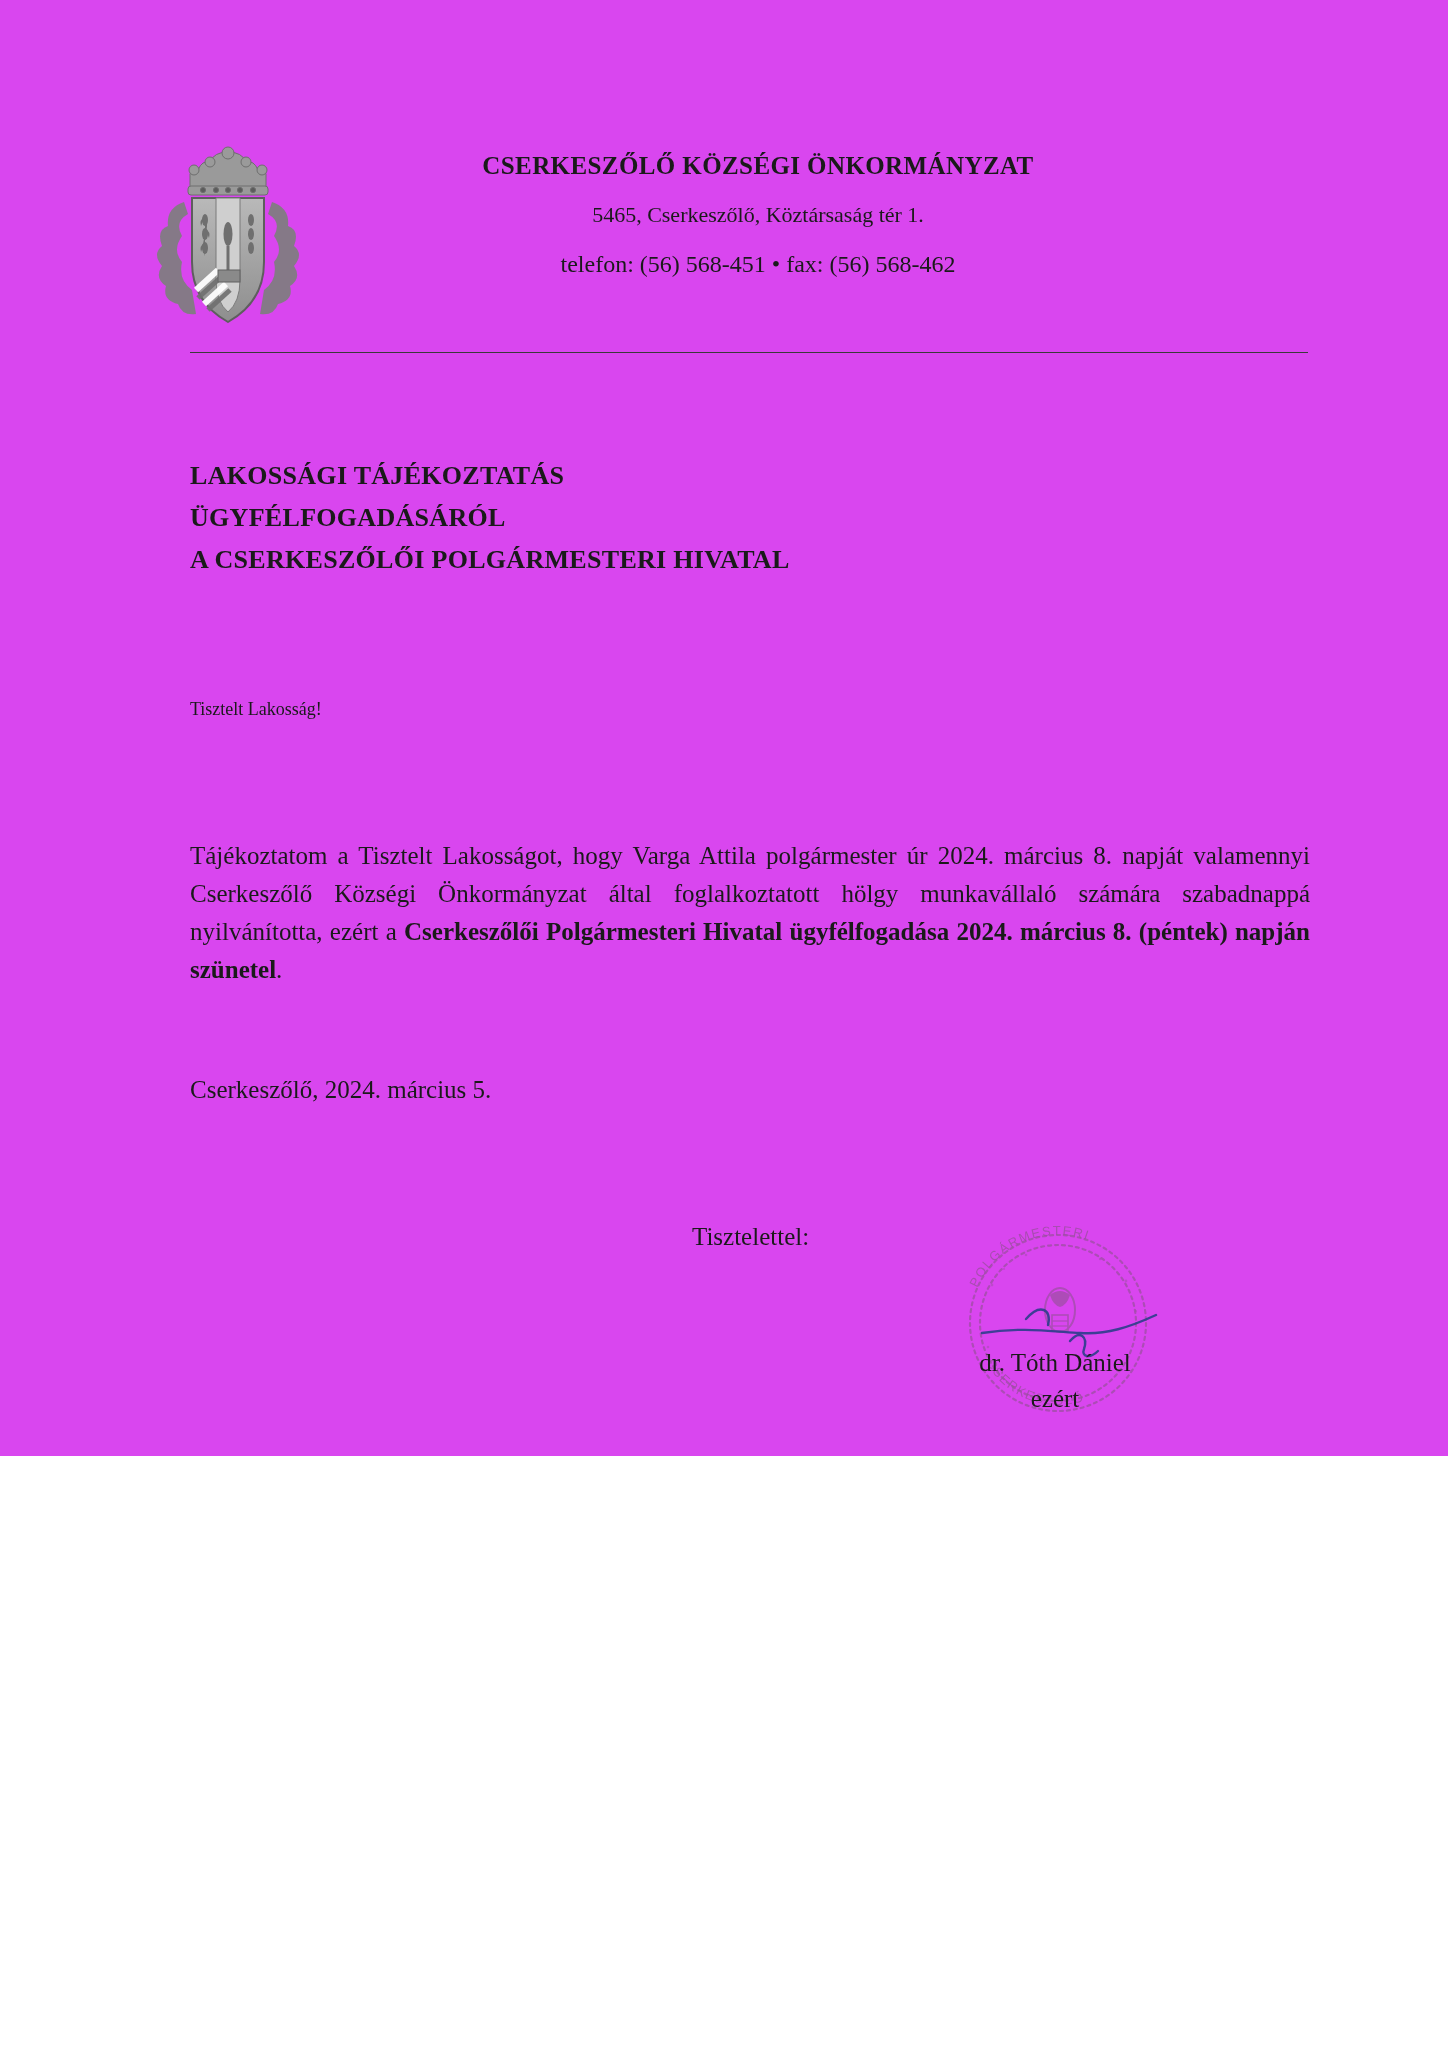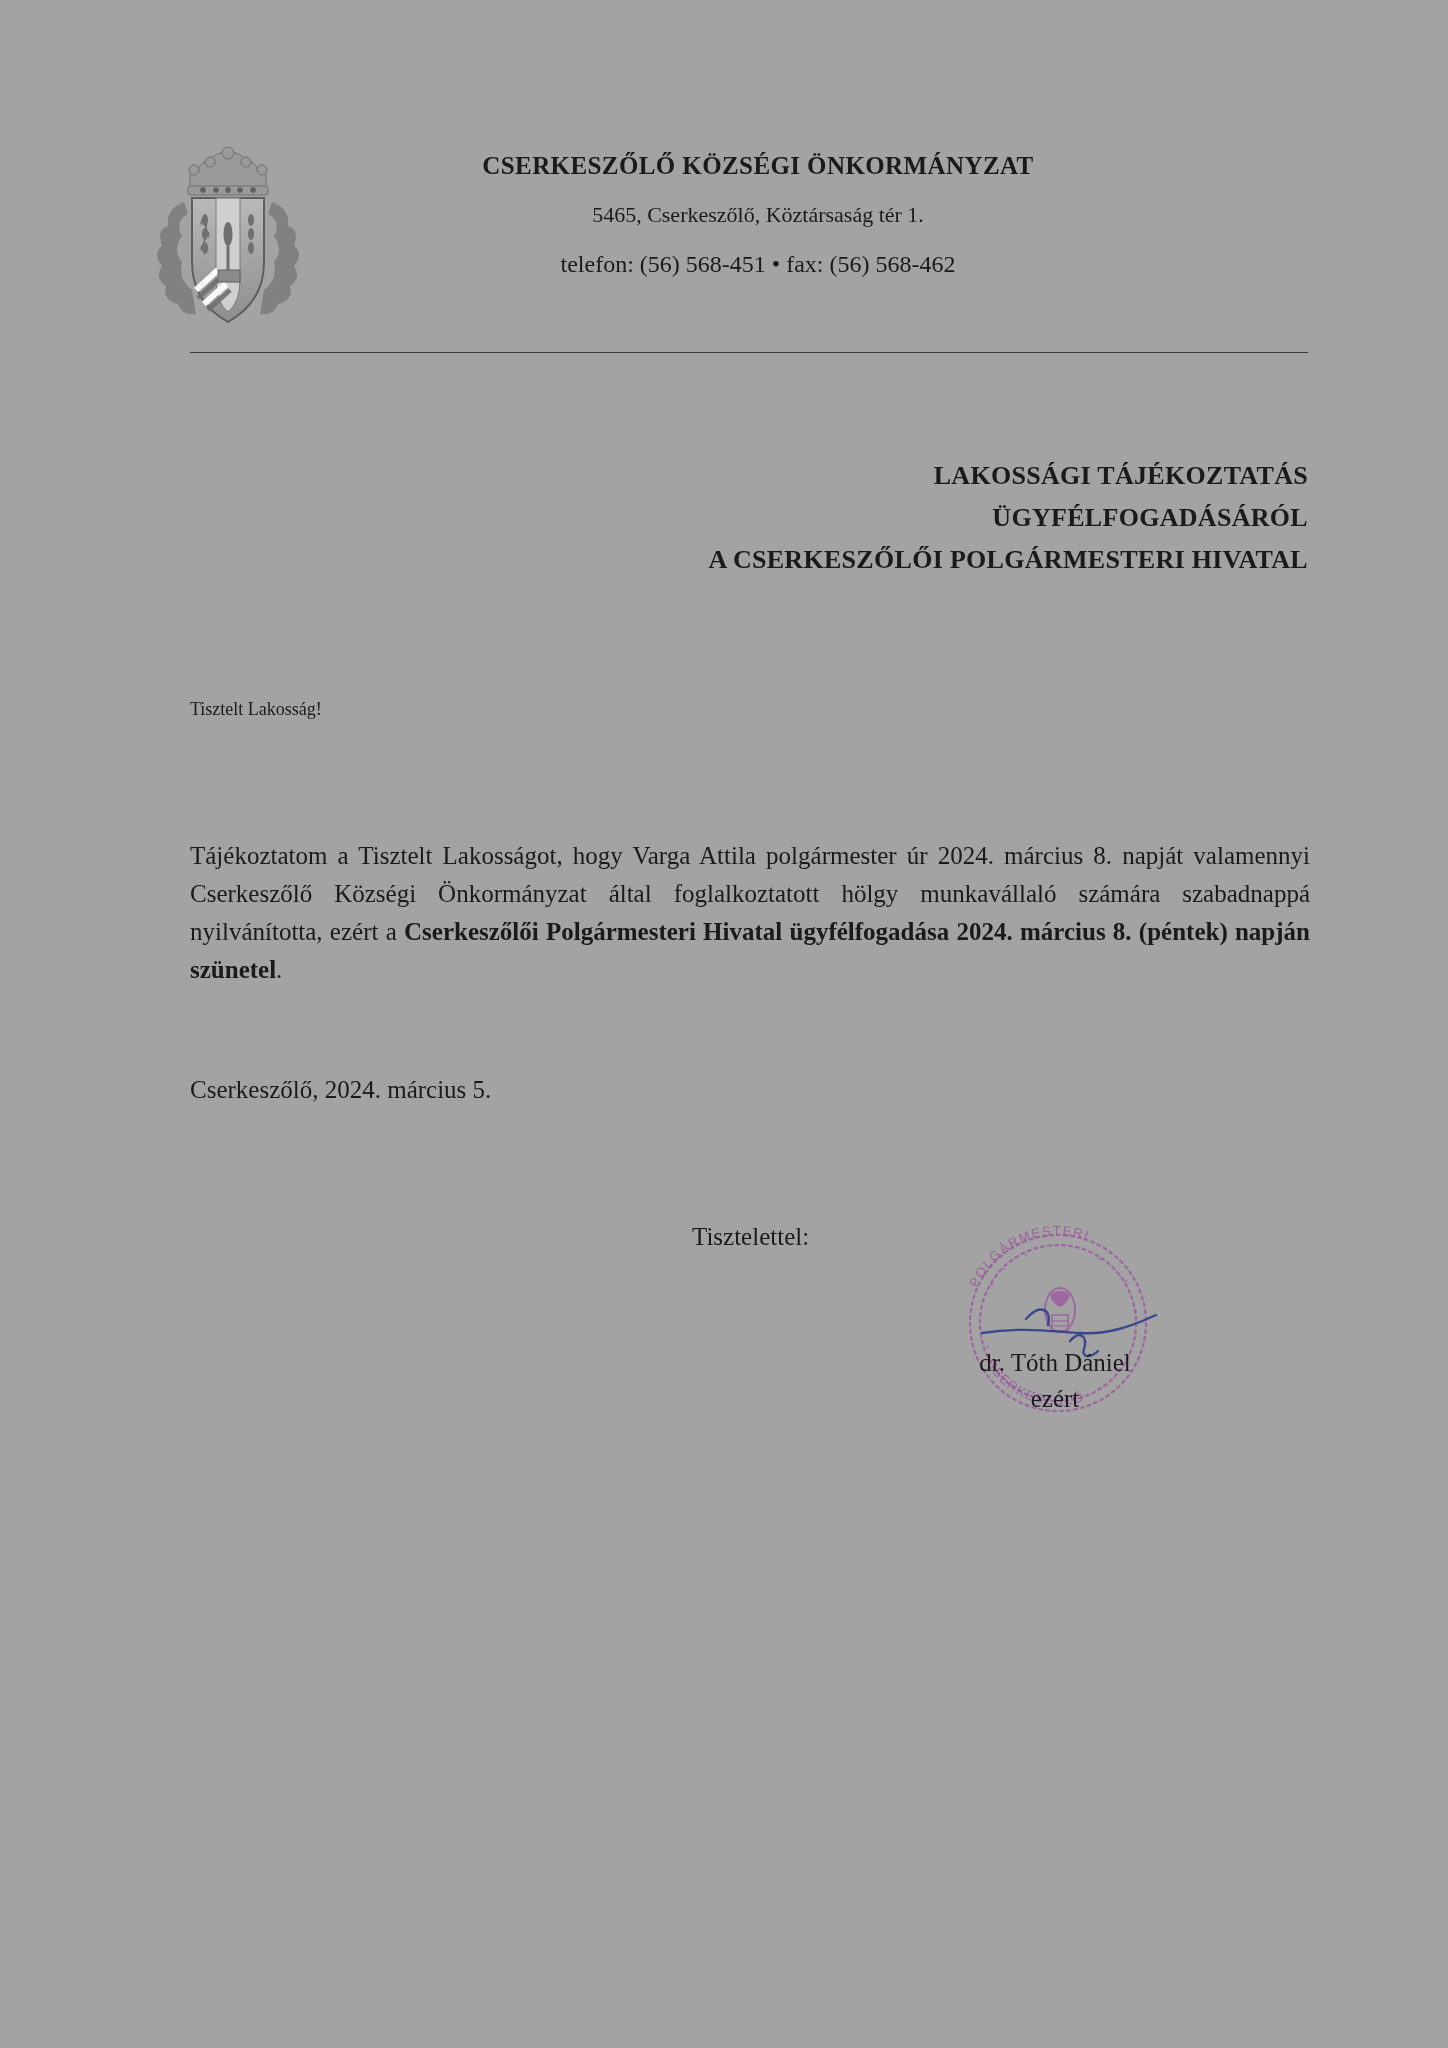--- a/index.html
+++ b/index.html
@@ -3,22 +3,22 @@
 <meta charset="utf-8">
 <style>
   html, body {
     margin: 0;
     padding: 0;
     background: #ffffff;
   }
   .page {
     position: relative;
     width: 1448px;
-    height: 2048px;
-    background: #a3a3a3;
+    height: 1456px;
+    background: #d946ef;
     font-family: "Liberation Serif", "DejaVu Serif", serif;
     color: #1a1a1a;
     overflow: hidden;
   }
 
   
   .letterhead {
     position: absolute;
     left: 190px;
     top: 128px;
@@ -69,21 +69,21 @@
     height: 0;
     border-top: 1.6px solid #3a3a3a;
   }
 
   
   .doc-title {
     position: absolute;
     left: 190px;
     top: 455px;
     width: 1118px;
-    text-align: right;
+    text-align: left;
     font-weight: bold;
     font-size: 26px;
     line-height: 1.62;
     letter-spacing: 0.3px;
   }
   .doc-title .tline { display: block; white-space: nowrap; }
 
   
   .salutation {
     position: absolute;

